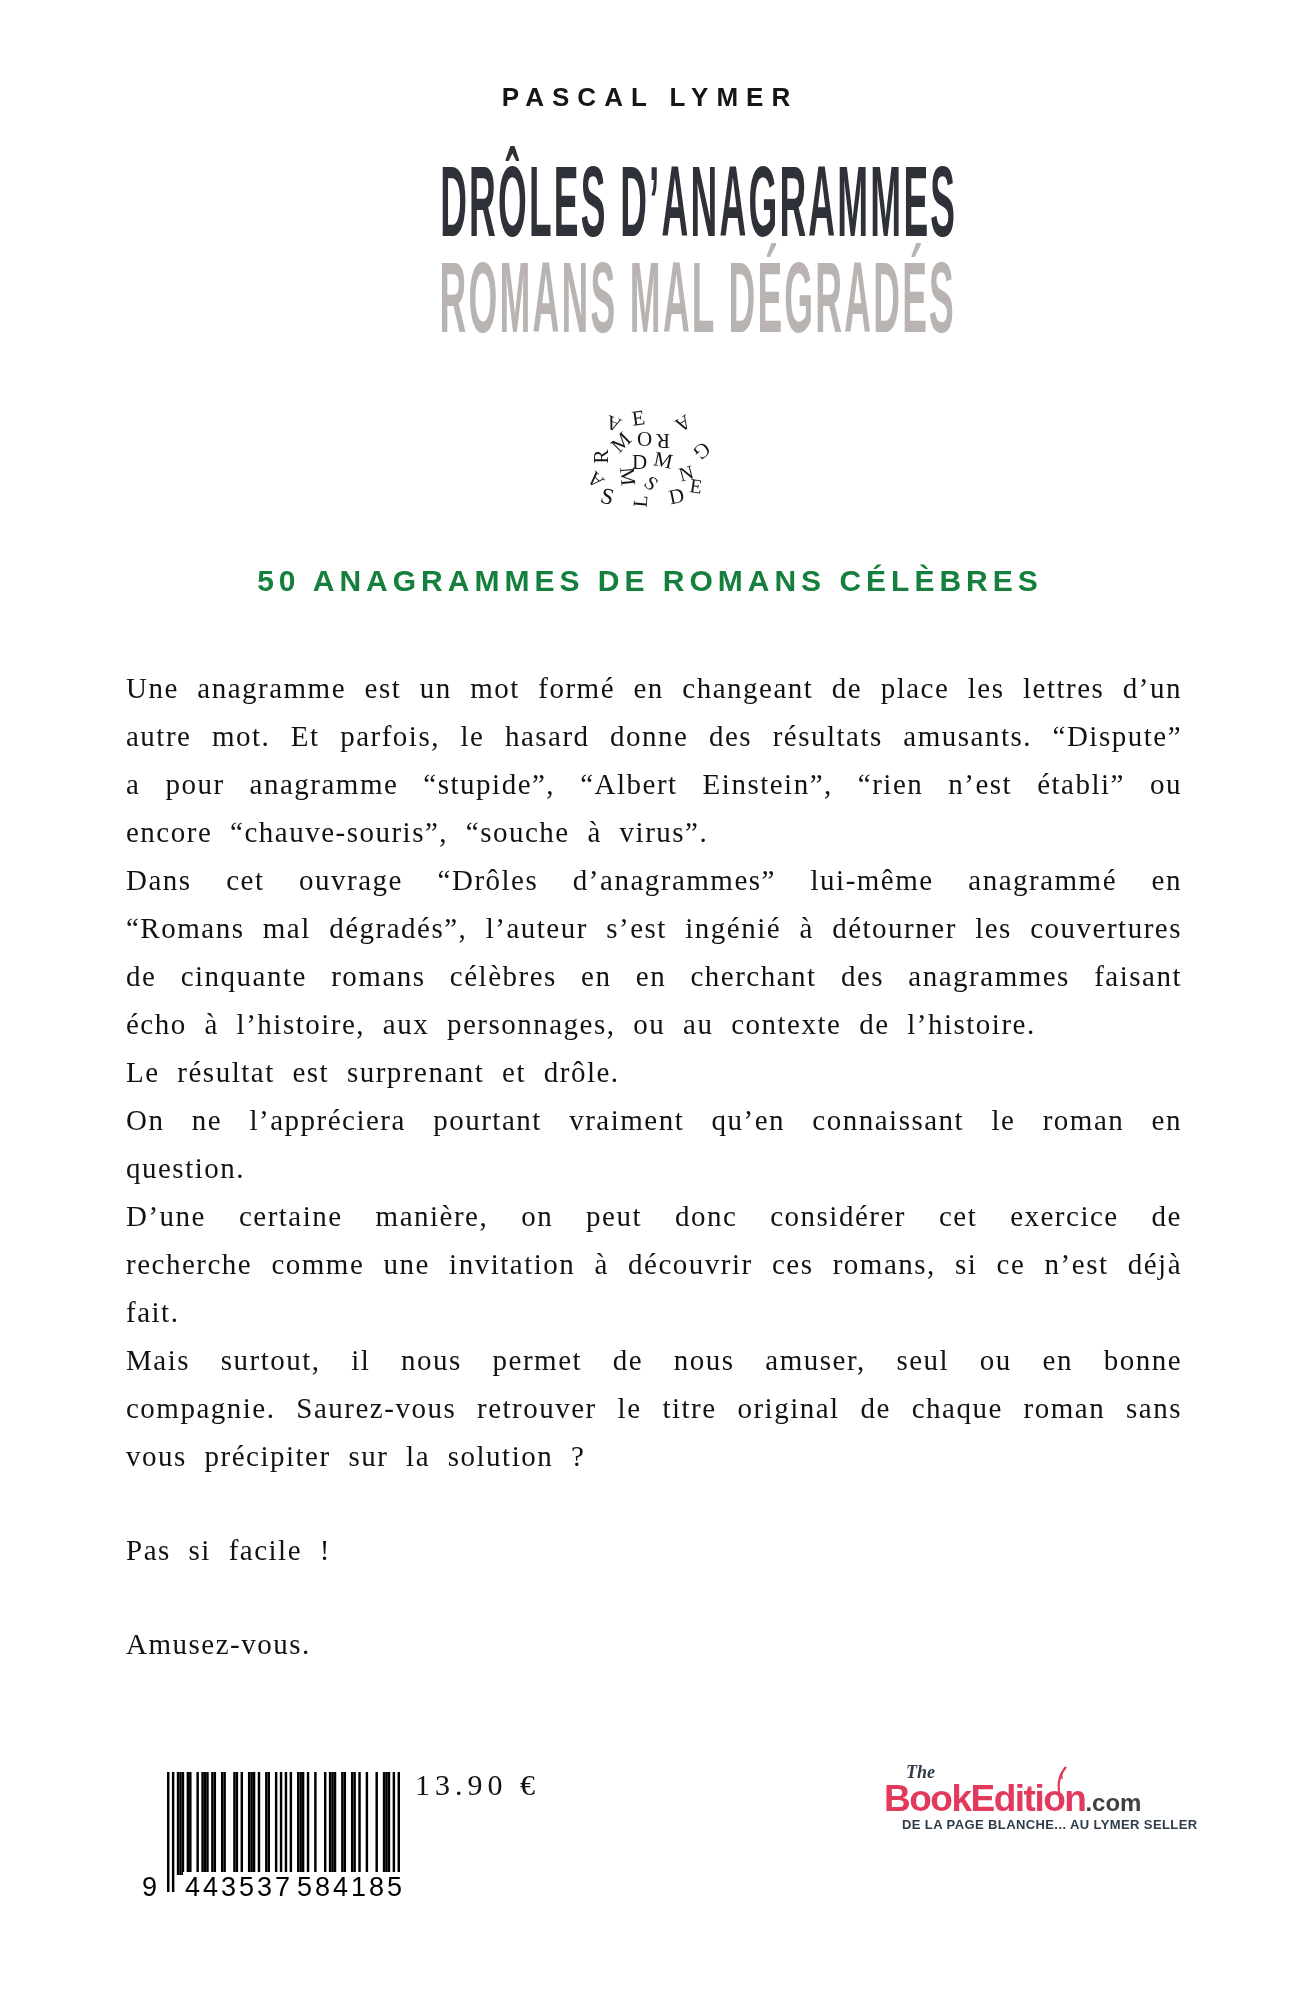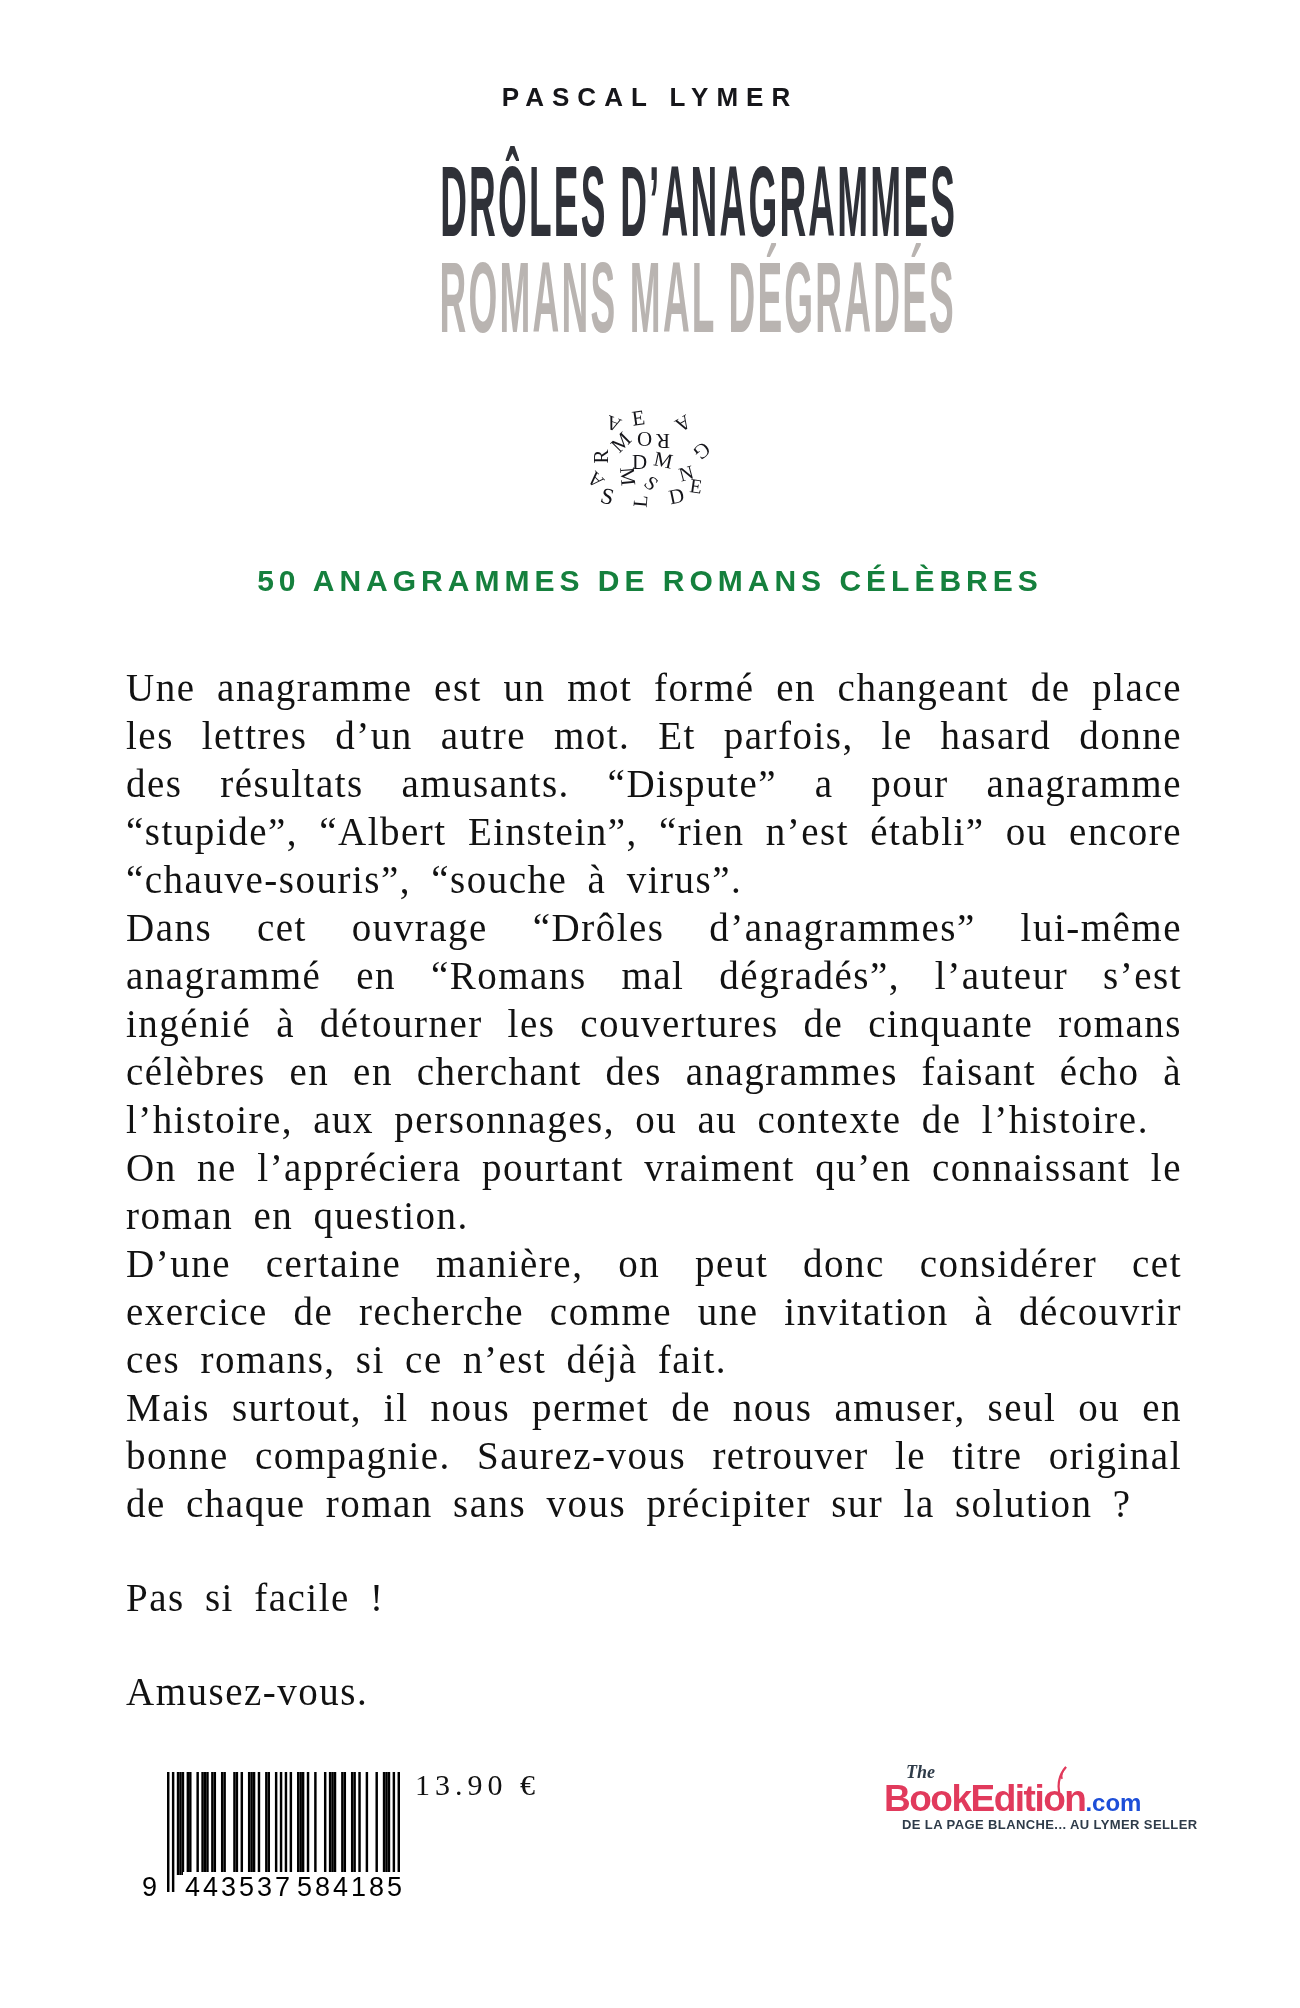--- a/index.html
+++ b/index.html
@@ -21,21 +21,21 @@
            font-family:"Liberation Serif", serif;color:#15151a;}
   .cluster span{position:absolute;line-height:1;font-weight:500;}
 
   
   .heading{position:absolute;left:0;top:564px;width:100%;text-align:center;
            font-family:"Liberation Sans", sans-serif;font-weight:700;
            font-size:30px;letter-spacing:5px;color:#15803d;}
 
   
   .body-text{position:absolute;left:126px;top:664px;width:1056px;
-             font-size:39px;line-height:48px;letter-spacing:1.5px;word-spacing:9px;
+             font-size:29px;line-height:48px;letter-spacing:1.5px;word-spacing:9px;
              text-align:justify;color:#121212;}
   .body-text p{margin:0;}
   .body-text p.gap{margin-top:46px;}
 
   
   .barcode-box{position:absolute;left:167px;top:1772px;width:233px;height:132px;}
   .barcode-box svg{position:absolute;left:0;top:0;}
   .bc-digit{position:absolute;font-family:"Liberation Sans", sans-serif;
             font-size:27px;letter-spacing:3px;color:#000;top:100px;background:#fff;padding:0 2px;}
   .bc-nine{left:-27px;}
@@ -90,20 +90,21 @@
       <span style="left: 120px; top: 78px; font-size: 20px; transform: rotate(8deg);">E</span>
       <span style="left: 99px; top: 88px; font-size: 21px; transform: rotate(-12deg);">D</span>
       <span style="left: 64px; top: 93px; font-size: 20px; transform: rotate(-85deg);">L</span>
     </div>
 
   <div class="heading">50 ANAGRAMMES DE ROMANS CÉLÈBRES</div>
 
   <div class="body-text">
       <p>Une anagramme est un mot formé en changeant de place les lettres d’un autre mot. Et parfois, le hasard donne des résultats amusants. “Dispute” a pour anagramme “stupide”, “Albert Einstein”, “rien n’est établi” ou encore “chauve-souris”, “souche à virus”.</p>
       <p>Dans cet ouvrage “Drôles d’anagrammes” lui-même anagrammé en “Romans mal dégradés”, l’auteur s’est ingénié à détourner les couvertures de cinquante romans célèbres en en cherchant des anagrammes faisant écho à l’histoire, aux personnages, ou au contexte de l’histoire.</p>
+      <p>Le résultat est surprenant et drôle.</p>
       <p>On ne l’appréciera pourtant vraiment qu’en connaissant le roman en question.</p>
       <p>D’une certaine manière, on peut donc considérer cet exercice de recherche comme une invitation à découvrir ces romans, si ce n’est déjà fait.</p>
       <p>Mais surtout, il nous permet de nous amuser, seul ou en bonne compagnie. Saurez-vous retrouver le titre original de chaque roman sans vous précipiter sur la solution ?</p>
       <p class="gap">Pas si facile !</p>
       <p class="gap">Amusez-vous.</p>
     </div>
 
   <div class="barcode-box">
     <svg id="bc-svg" width="233" height="132" viewBox="0 0 95 132" preserveAspectRatio="none">
         <rect x="0" y="0" width="1" height="120" fill="#000"></rect>
@@ -162,18 +163,18 @@
   </div>
 
   <div class="price">13.90 €</div>
 
   <div class="publisher">
     <span class="pub-the" style="color: rgb(46, 59, 73);">The</span>
     <span class="pub-name">
       <span style="color: rgb(225, 58, 92);">BookEditi</span><span class="pub-o"><span style="color: rgb(225, 58, 92);">o</span><svg width="18" height="36" viewBox="0 0 18 36">
               <path d="M10 34 C 6 22, 7 10, 15 1" fill="none" stroke="#e13a5c" stroke-width="2.2"></path>
               <path d="M15 1 C 11 5, 10 9, 11 13" fill="none" stroke="#e13a5c" stroke-width="1.6"></path>
-            </svg></span><span style="color: rgb(225, 58, 92);">n</span><span class="pub-tld" style="color: #1d4ed8;">.com</span>
+            </svg></span><span style="color: rgb(225, 58, 92);">n</span><span class="pub-tld" style="color: #404040;">.com</span>
     </span>
     <span class="pub-tagline" style="color: rgb(46, 59, 73);">DE LA PAGE BLANCHE... AU LYMER SELLER</span>
   </div>
 
 </div>
 
 </body></html>

